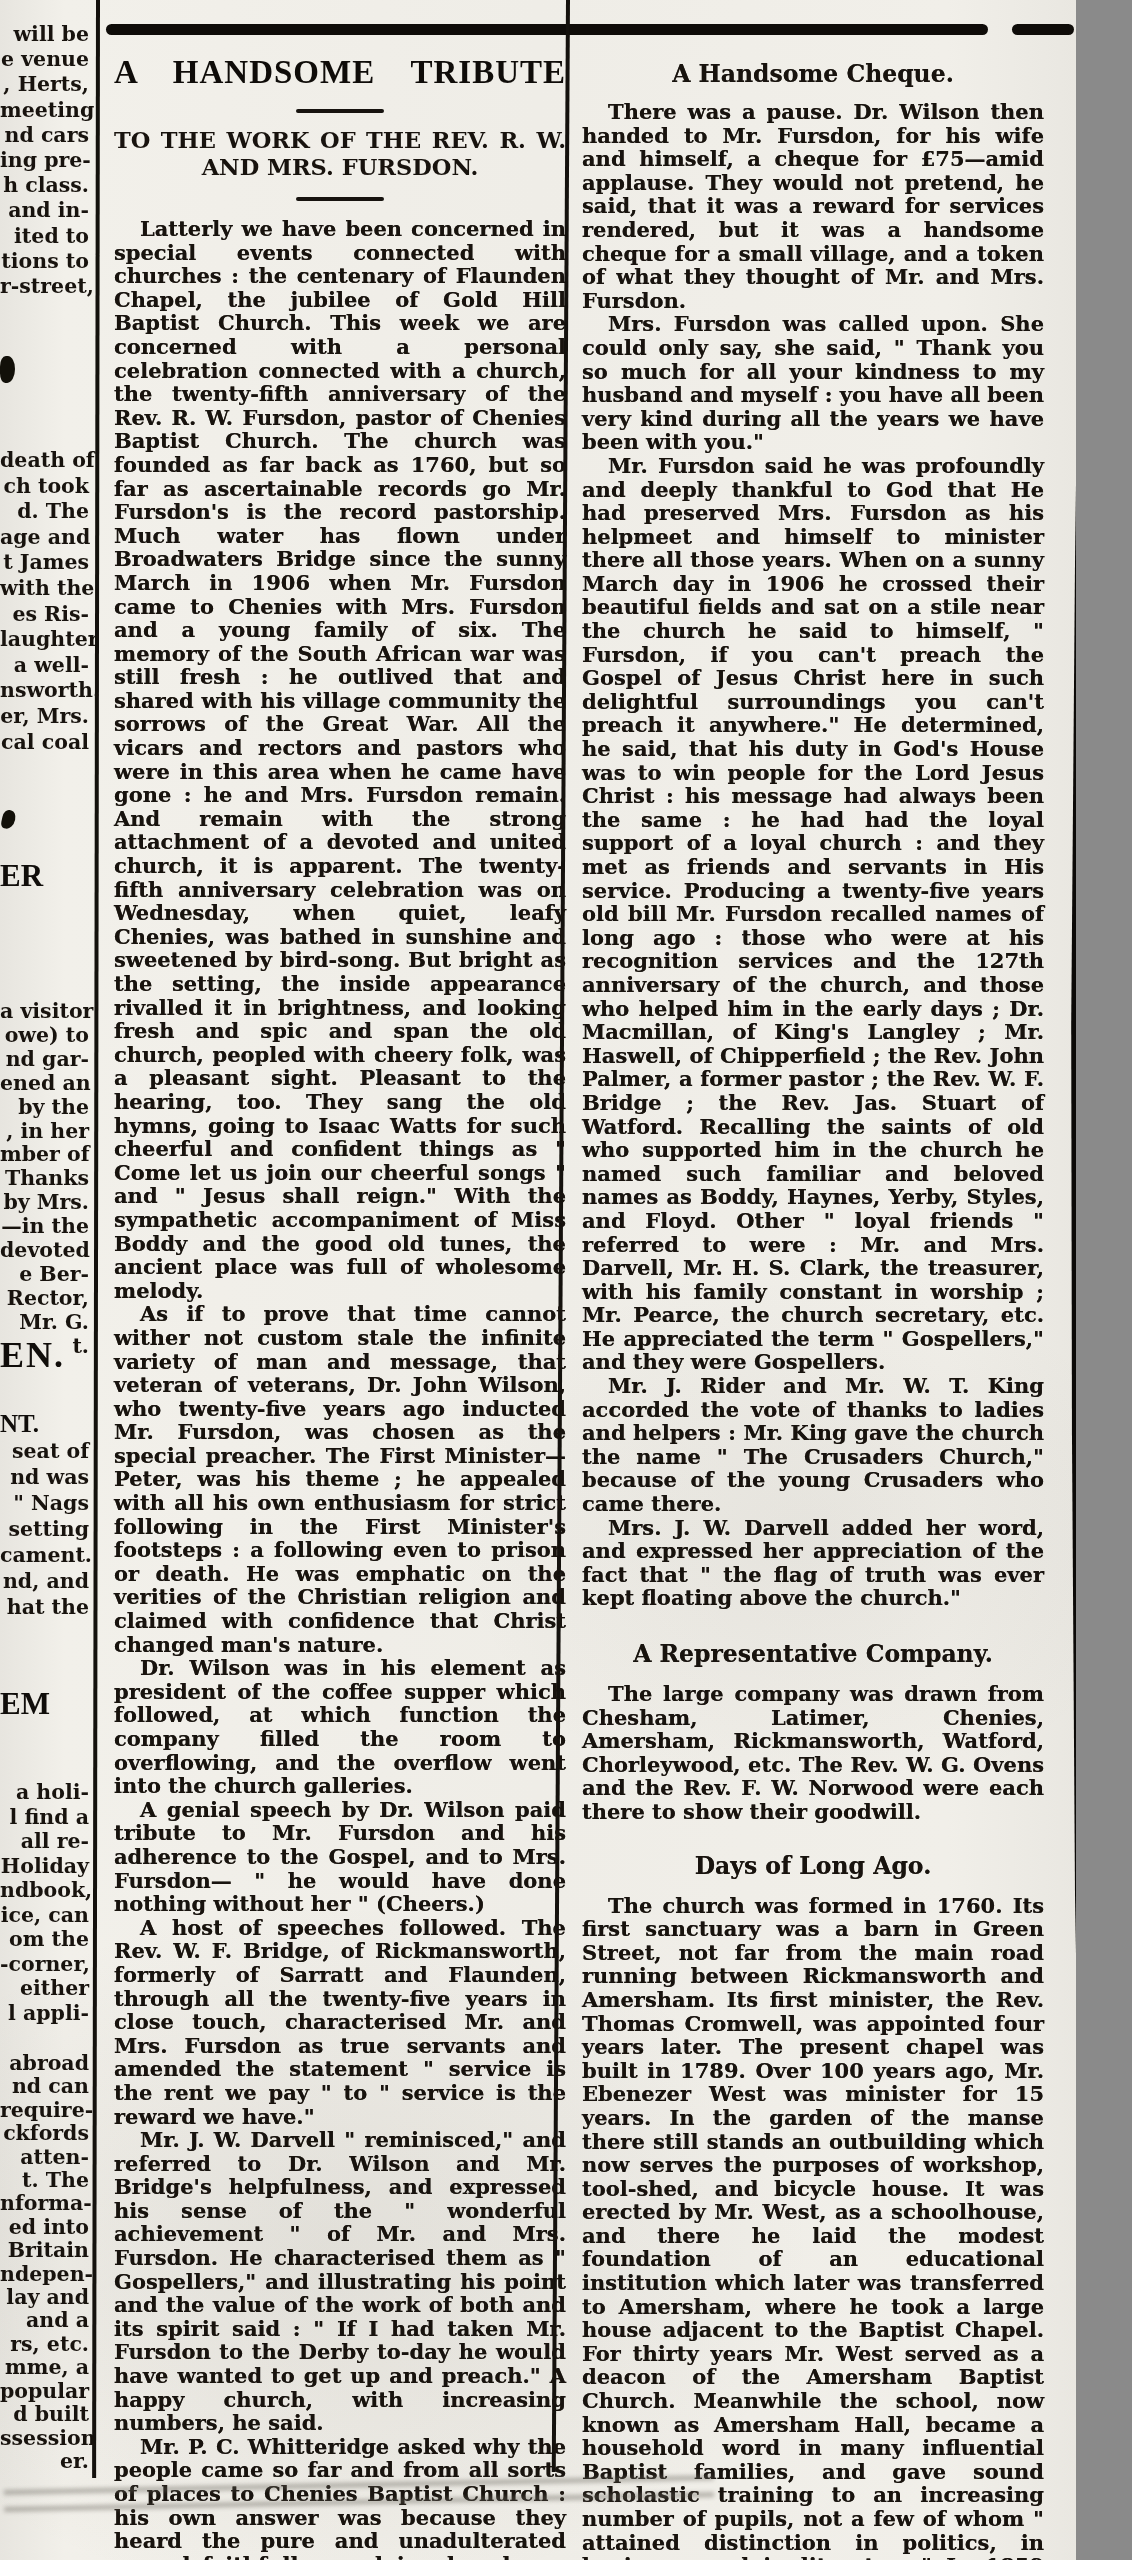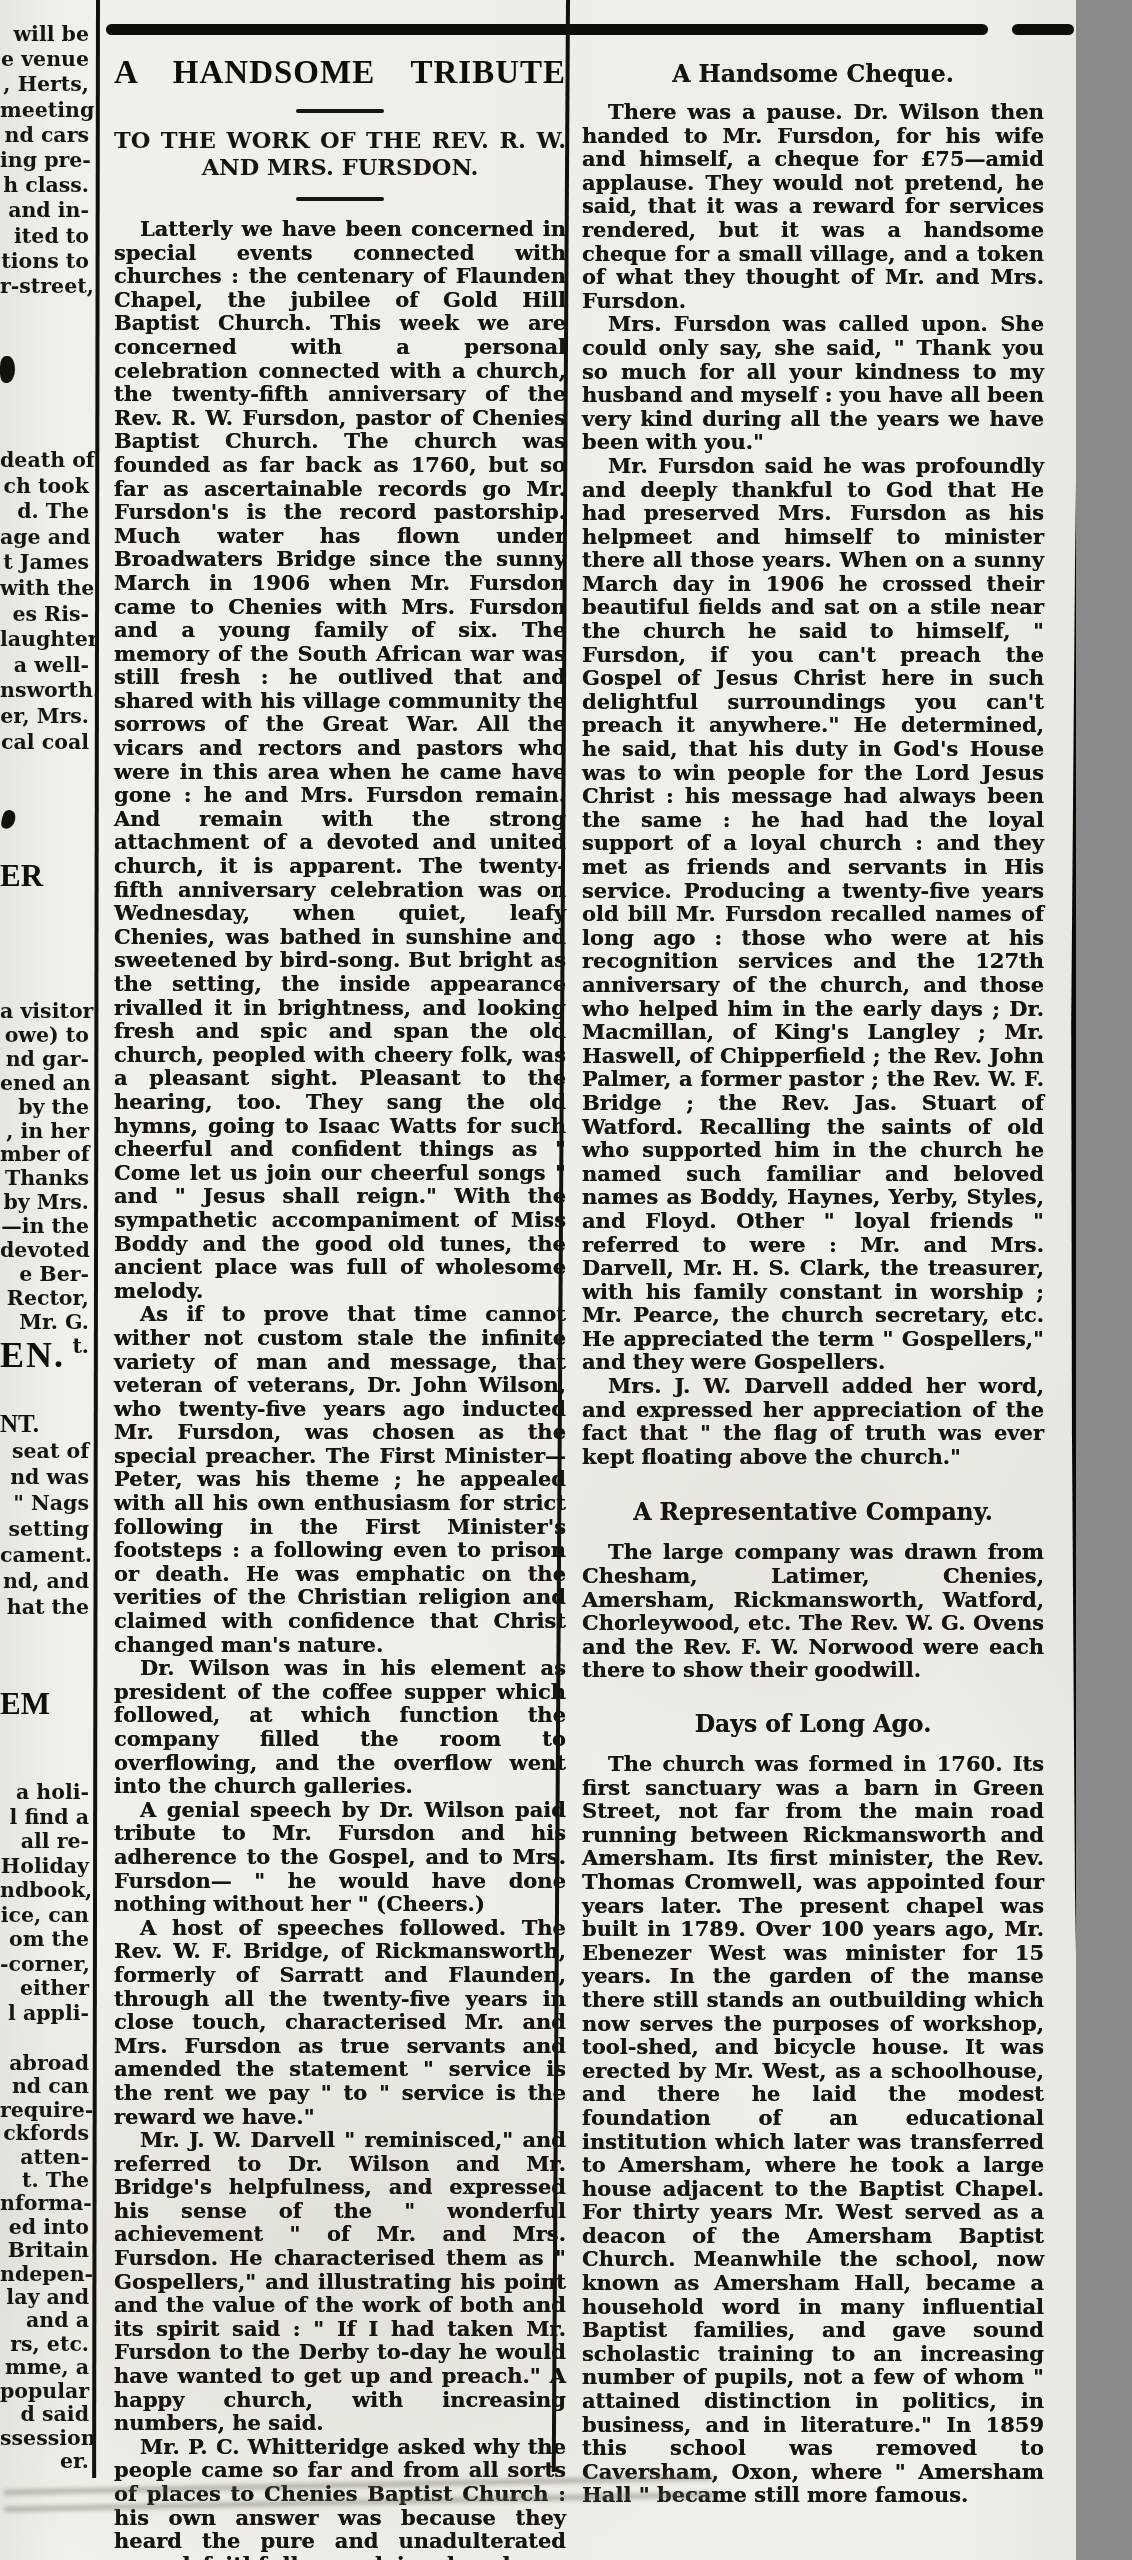--- a/index.html
+++ b/index.html
@@ -158,21 +158,21 @@
       <div class="ln">t. The</div>
       <div class="ln">nforma-</div>
       <div class="ln">ed into</div>
       <div class="ln">Britain</div>
       <div class="ln">ndepen-</div>
       <div class="ln">lay and</div>
       <div class="ln">and a</div>
       <div class="ln">rs, etc.</div>
       <div class="ln">mme, a</div>
       <div class="ln">popular</div>
-      <div class="ln">d said</div>
+      <div class="ln">d built</div>
       <div class="ln">ssession</div>
       <div class="ln">er.</div>
     </div>
 
   <div class="col1">
     <h1 class="headline">A HANDSOME TRIBUTE</h1>
     <div class="hrule"></div>
     <div class="subhead">
         <div class="ln">TO THE WORK OF THE REV. R. W.</div>
         <div class="ln">AND MRS. FURSDON.</div>
@@ -186,20 +186,21 @@
     <p>Mr. J. W. Darvell " reminisced," and referred to Dr. Wilson and Mr. Bridge's helpfulness, and expressed his sense of the " wonderful achievement " of Mr. and Mrs. Fursdon. He characterised them as " Gospellers," and illustrating his point and the value of the work of both and its spirit said : " If I had taken Mr. Fursdon to the Derby to-day he would have wanted to get up and preach." A happy church, with increasing numbers, he said.</p>
     <p>Mr. P. C. Whitteridge asked why the people came so far and from all sorts of places to Chenies Baptist Church : his own answer was because they heard the pure and unadulterated gospel faithfully proclaimed and saw it lived by Mr. and Mrs. Fursdon.</p>
 
   </div>
 
   <div class="col2">
     <h2 class="sec-h sec-h-1">A Handsome Cheque.</h2>
     <p>There was a pause. Dr. Wilson then handed to Mr. Fursdon, for his wife and himself, a cheque for £75—amid applause. They would not pretend, he said, that it was a reward for services rendered, but it was a handsome cheque for a small village, and a token of what they thought of Mr. and Mrs. Fursdon.</p>
     <p>Mrs. Fursdon was called upon. She could only say, she said, " Thank you so much for all your kindness to my husband and myself : you have all been very kind during all the years we have been with you."</p>
     <p>Mr. Fursdon said he was profoundly and deeply thankful to God that He had preserved Mrs. Fursdon as his helpmeet and himself to minister there all those years. When on a sunny March day in 1906 he crossed their beautiful fields and sat on a stile near the church he said to himself, " Fursdon, if you can't preach the Gospel of Jesus Christ here in such delightful surroundings you can't preach it anywhere." He determined, he said, that his duty in God's House was to win people for the Lord Jesus Christ : his message had always been the same : he had had the loyal support of a loyal church : and they met as friends and servants in His service. Producing a twenty-five years old bill Mr. Fursdon recalled names of long ago : those who were at his recognition services and the 127th anniversary of the church, and those who helped him in the early days ; Dr. Macmillan, of King's Langley ; Mr. Haswell, of Chipperfield ; the Rev. John Palmer, a former pastor ; the Rev. W. F. Bridge ; the Rev. Jas. Stuart of Watford. Recalling the saints of old who supported him in the church he named such familiar and beloved names as Boddy, Haynes, Yerby, Styles, and Floyd. Other " loyal friends " referred to were : Mr. and Mrs. Darvell, Mr. H. S. Clark, the treasurer, with his family constant in worship ; Mr. Pearce, the church secretary, etc. He appreciated the term " Gospellers," and they were Gospellers.</p>
+    <p>Mr. J. Rider and Mr. W. T. King accorded the vote of thanks to ladies and helpers : Mr. King gave the church the name " The Crusaders Church," because of the young Crusaders who came there.</p>
     <p>Mrs. J. W. Darvell added her word, and expressed her appreciation of the fact that " the flag of truth was ever kept floating above the church."</p>
     <h2 class="sec-h sec-h-2">A Representative Company.</h2>
     <p>The large company was drawn from Chesham, Latimer, Chenies, Amersham, Rickmansworth, Watford, Chorleywood, etc. The Rev. W. G. Ovens and the Rev. F. W. Norwood were each there to show their goodwill.</p>
     <h2 class="sec-h sec-h-3">Days of Long Ago.</h2>
     <p>The church was formed in 1760. Its first sanctuary was a barn in Green Street, not far from the main road running between Rickmansworth and Amersham. Its first minister, the Rev. Thomas Cromwell, was appointed four years later. The present chapel was built in 1789. Over 100 years ago, Mr. Ebenezer West was minister for 15 years. In the garden of the manse there still stands an outbuilding which now serves the purposes of workshop, tool-shed, and bicycle house. It was erected by Mr. West, as a schoolhouse, and there he laid the modest foundation of an educational institution which later was transferred to Amersham, where he took a large house adjacent to the Baptist Chapel. For thirty years Mr. West served as a deacon of the Amersham Baptist Church. Meanwhile the school, now known as Amersham Hall, became a household word in many influential Baptist families, and gave sound scholastic training to an increasing number of pupils, not a few of whom " attained distinction in politics, in business, and in literature." In 1859 this school was removed to Caversham, Oxon, where " Amersham Hall " became still more famous.</p>
   </div>
 
   <div class="smudge"></div>
 </div>
 

